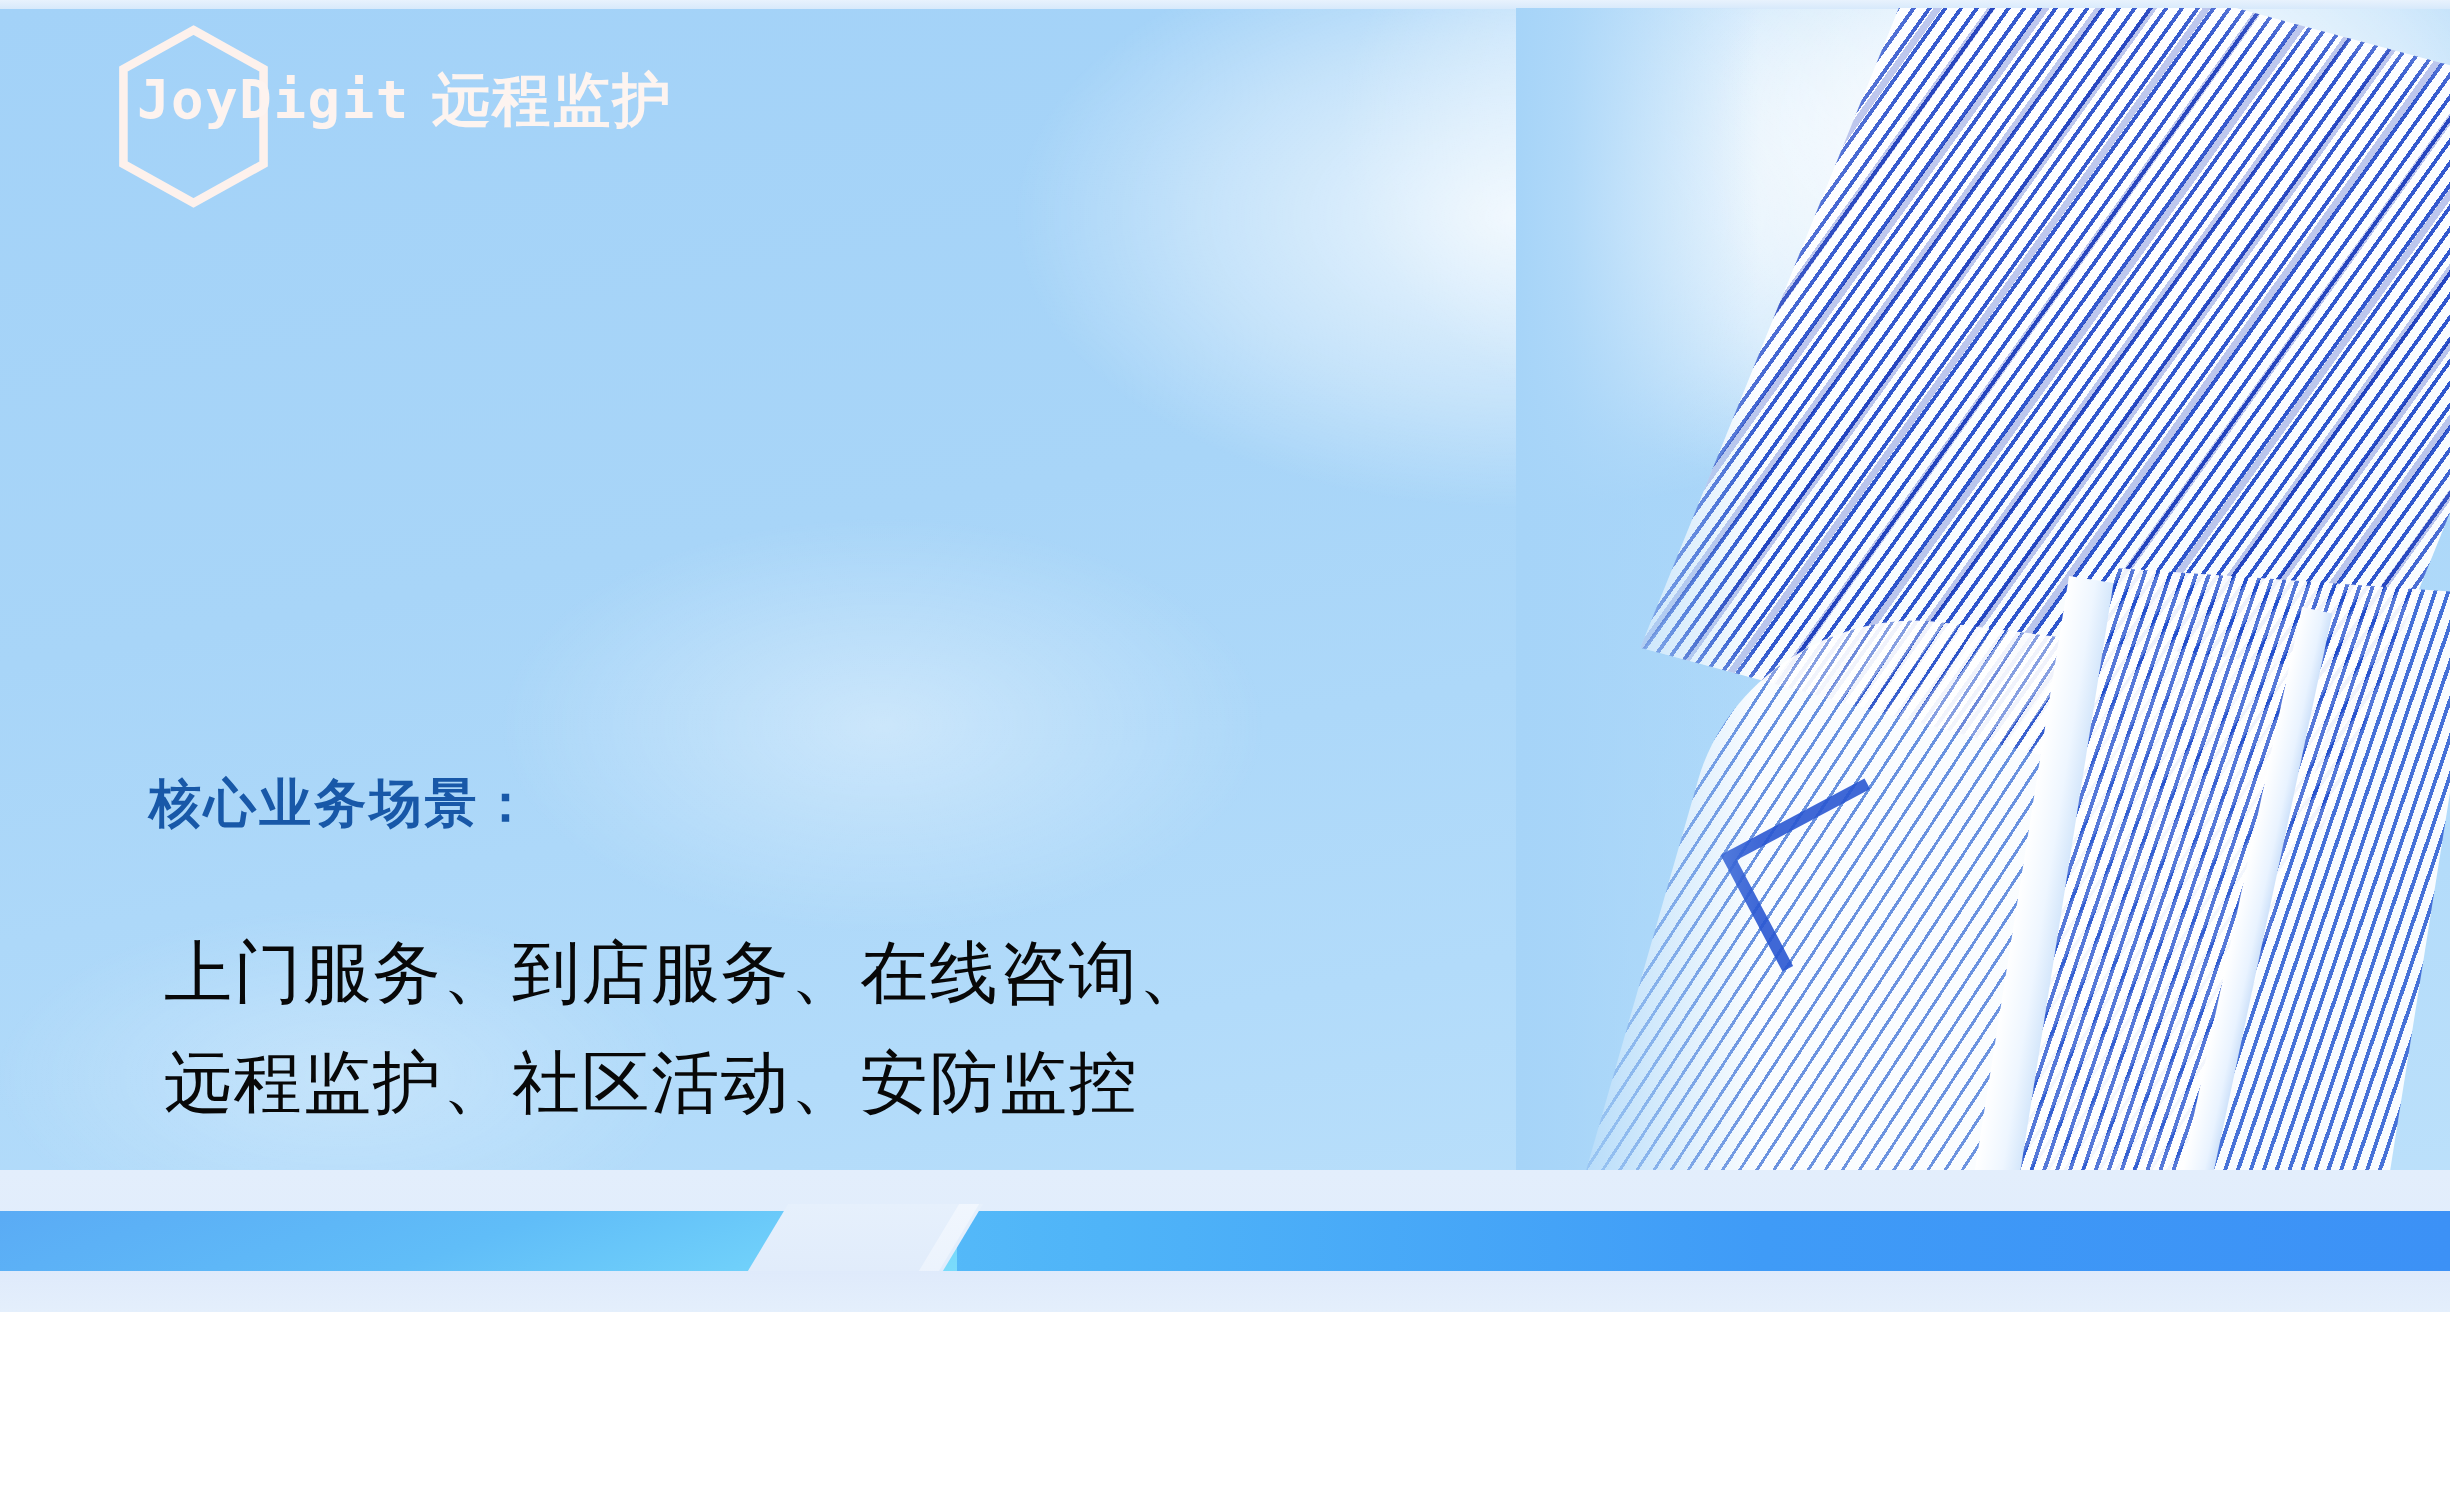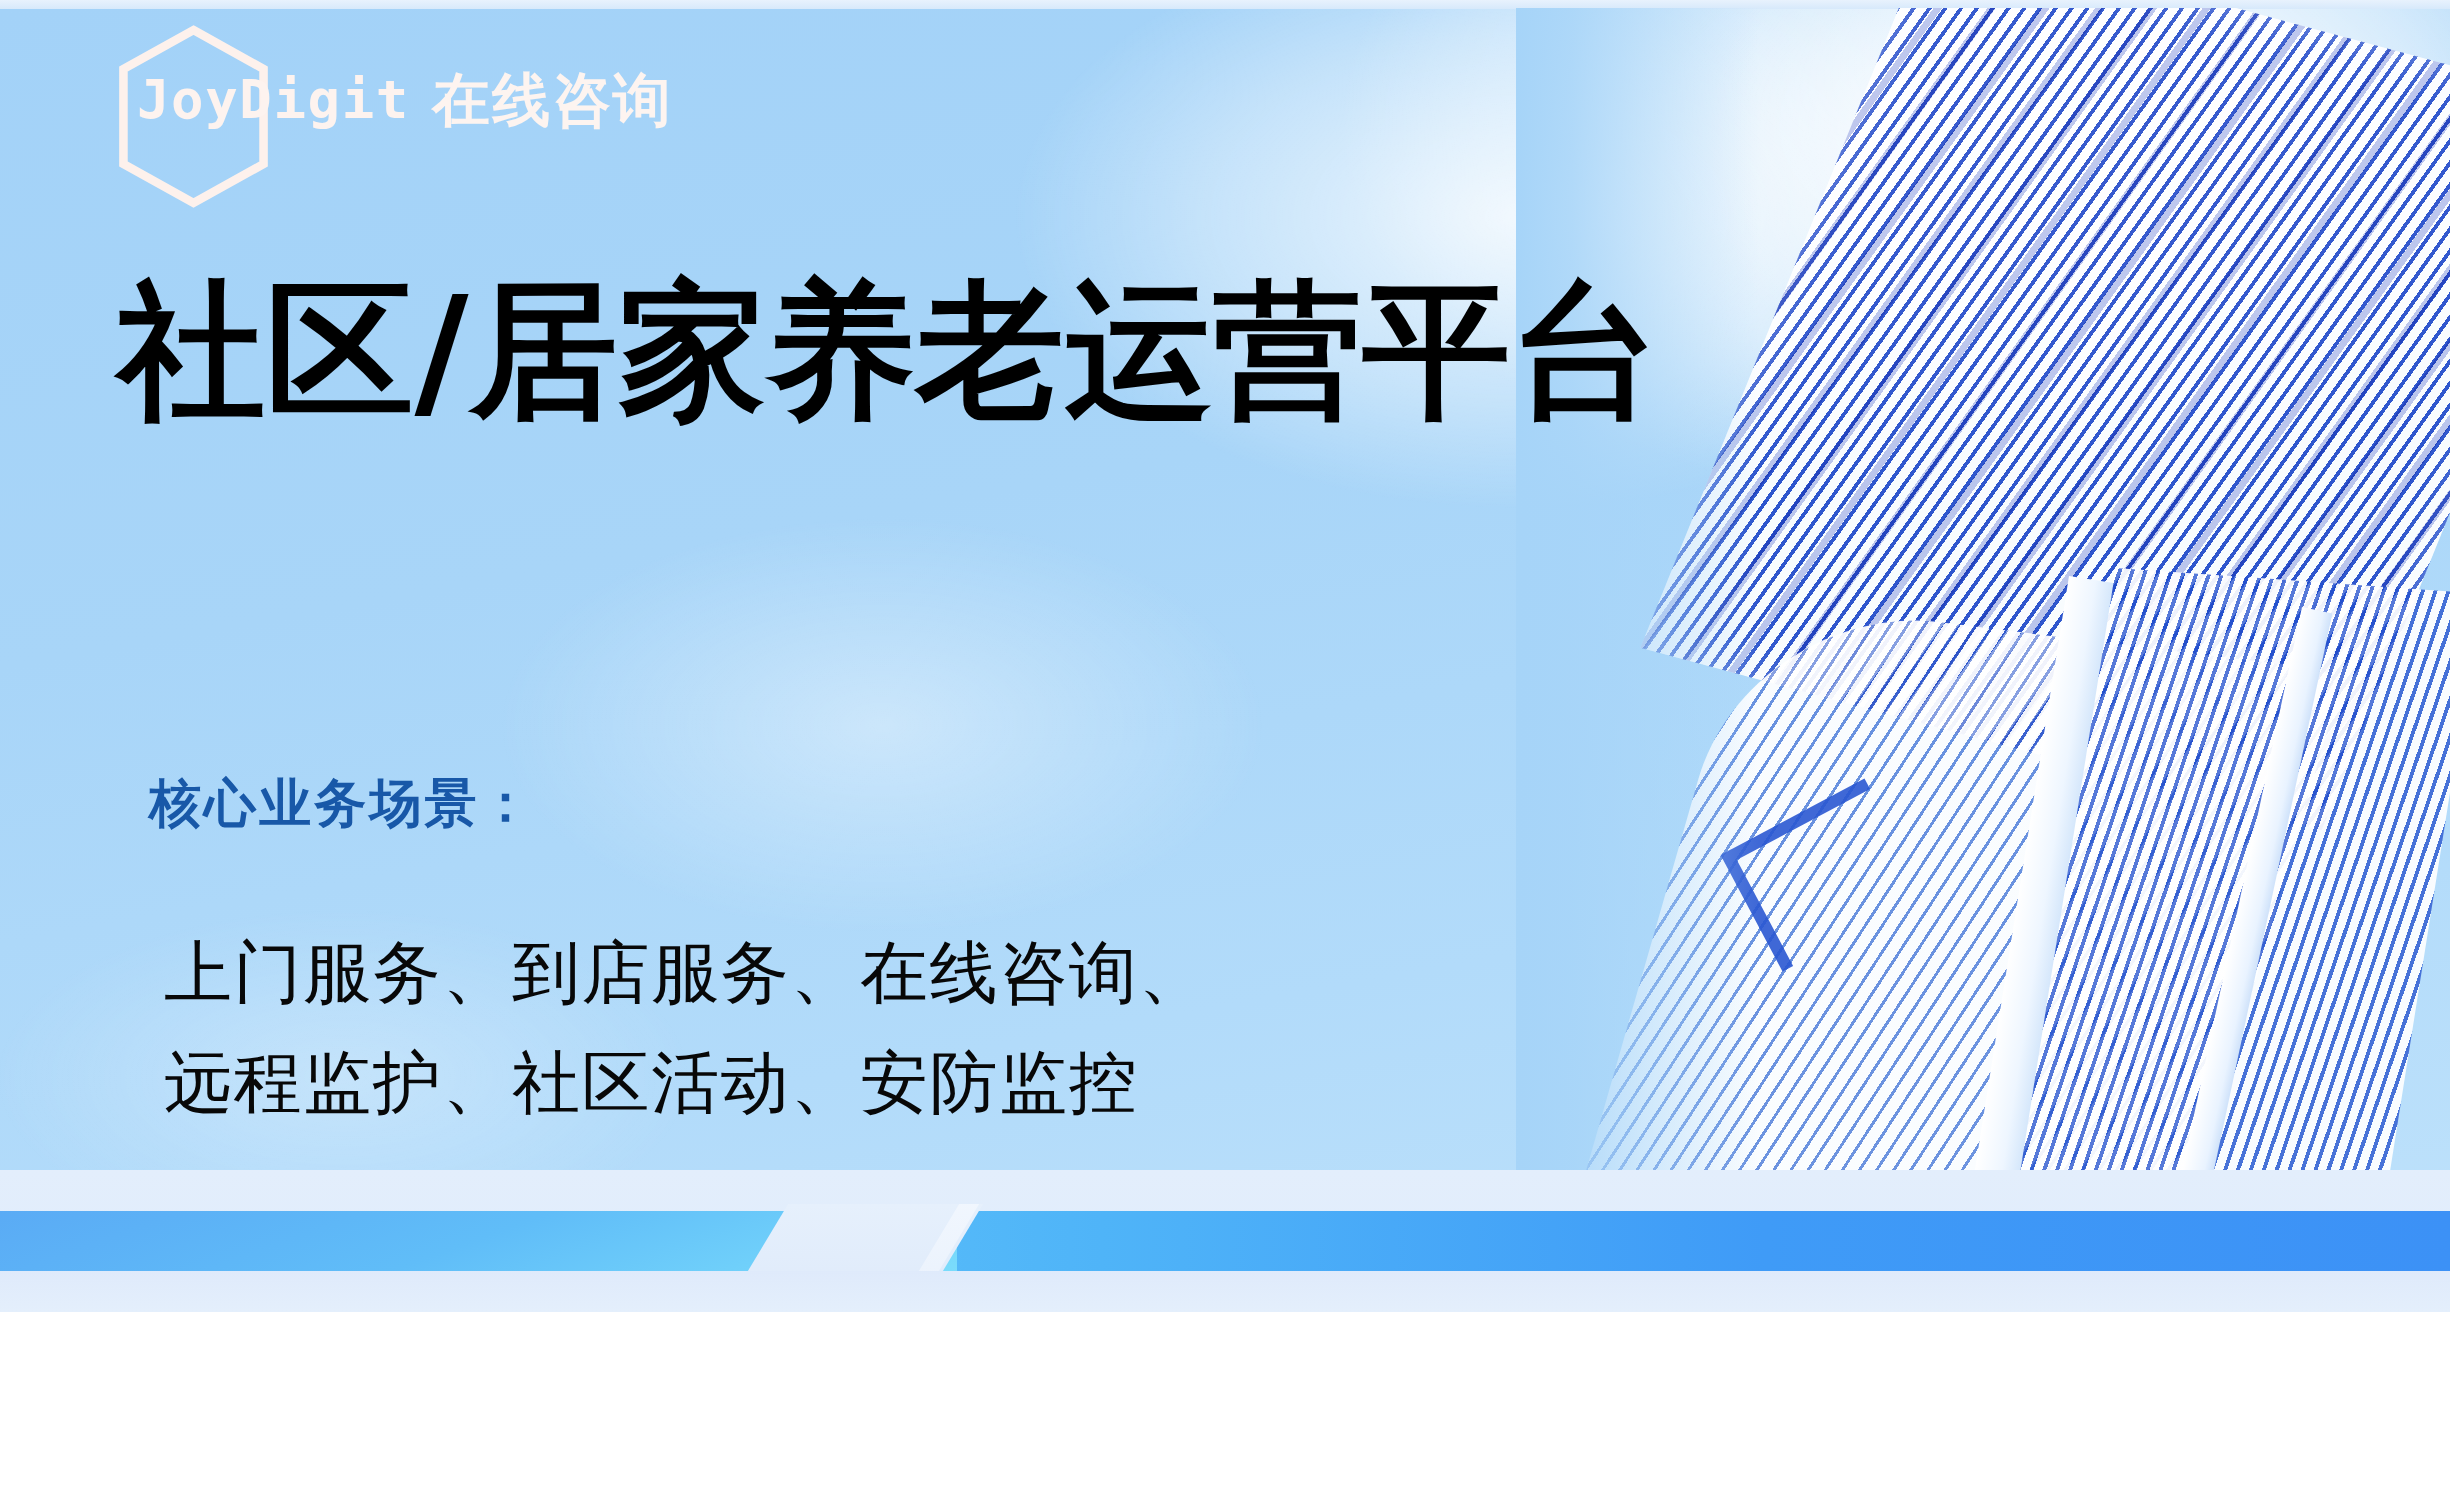--- a/index.html
+++ b/index.html
@@ -257,24 +257,23 @@
     <div class="building-fade"></div>
   </div>
 
   <div class="logo">
     <div class="logo-hex">
       <svg width="165" height="195" viewBox="0 0 212 250" fill="none" xmlns="http://www.w3.org/2000/svg">
         <path d="M106 14 L196 64 L196 186 L106 236 L16 186 L16 64 Z" stroke="#fdf1ec" stroke-width="11" fill="none" stroke-linejoin="miter"></path>
       </svg>
     </div>
     <div class="logo-word">JoyDigit</div>
-    <div class="logo-cn">在线咨询</div>
-  </div>
-
-  <div class="headline">社区/居家养老运营平台</div>
+    <div class="logo-cn">远程监护</div>
+  </div>
+
 
   <div class="section-label">核心业务场景：</div>
 
   <div class="body-lines">
     <div>上门服务、到店服务、在线咨询、</div>
     <div>远程监护、社区活动、安防监控</div>
   </div>
 
   <div class="ribbon">
     <div class="ribbon-band"></div>

